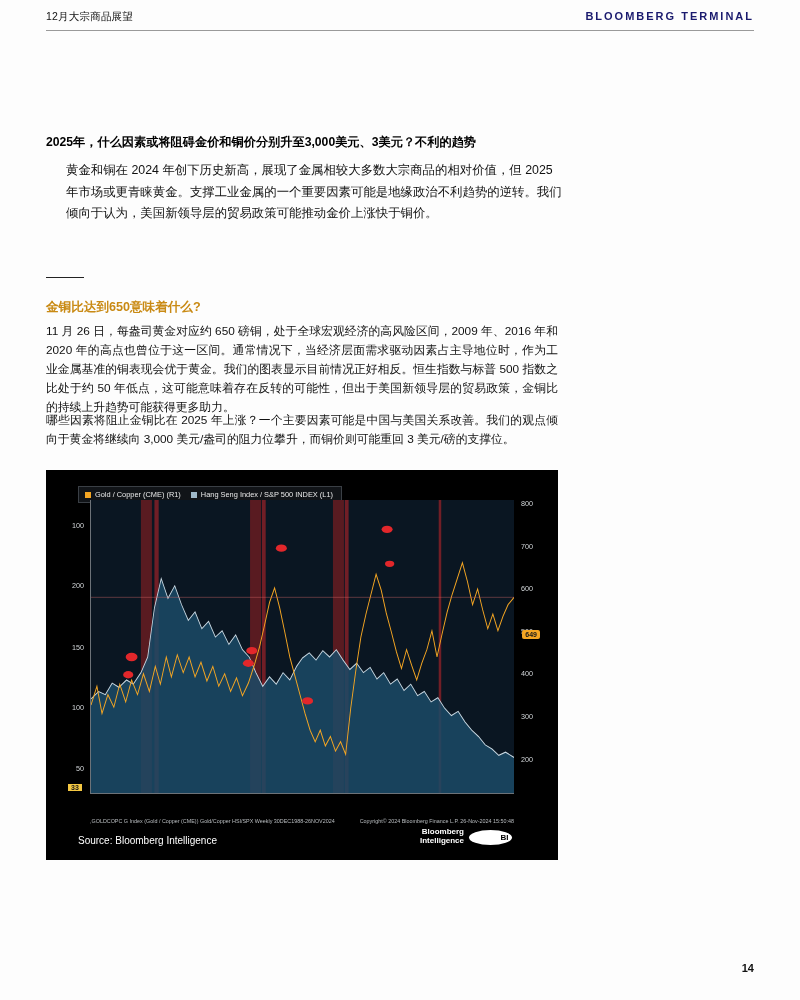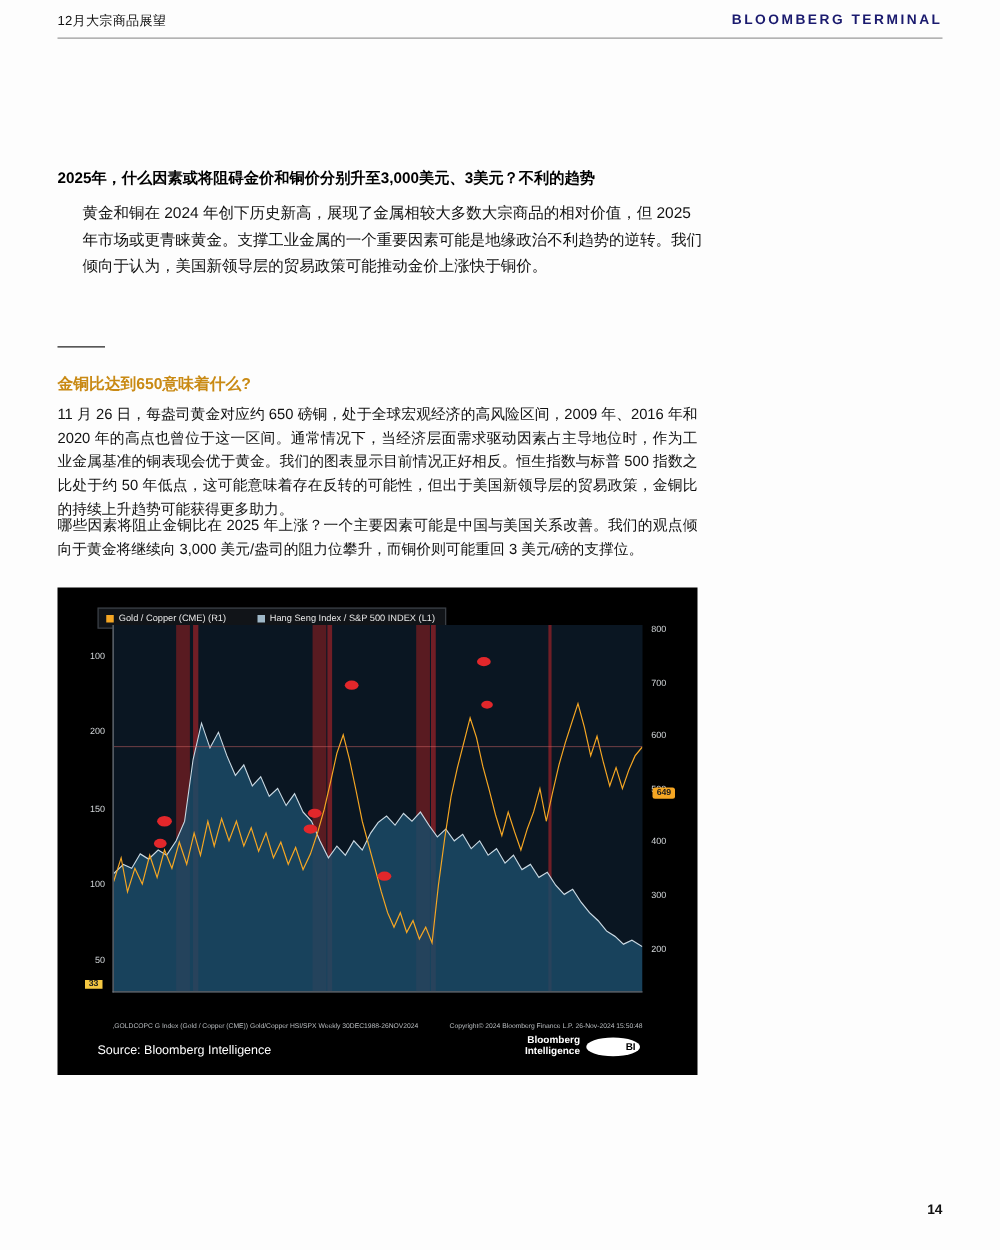--- a/index.html
+++ b/index.html
@@ -143,21 +143,21 @@
   }
   .legend {
     position: absolute;
     top: 8px;
     left: 24px;
     background: #111418;
     border: 1px solid #3a3f45;
     padding: 3px 8px 3px 6px;
     display: flex;
     align-items: center;
-    gap: 25px;
+    gap: 10px;
     font-size: 7.4px;
     color: #e8e8e8;
   }
   .legend .item { display: flex; align-items: center; gap: 4px; white-space: nowrap;}
   .swatch { width: 6px; height: 6px; display: inline-block; }
   .plot {
     position: absolute;
     top: 22px;
     left: 36px;
     right: 34px;

